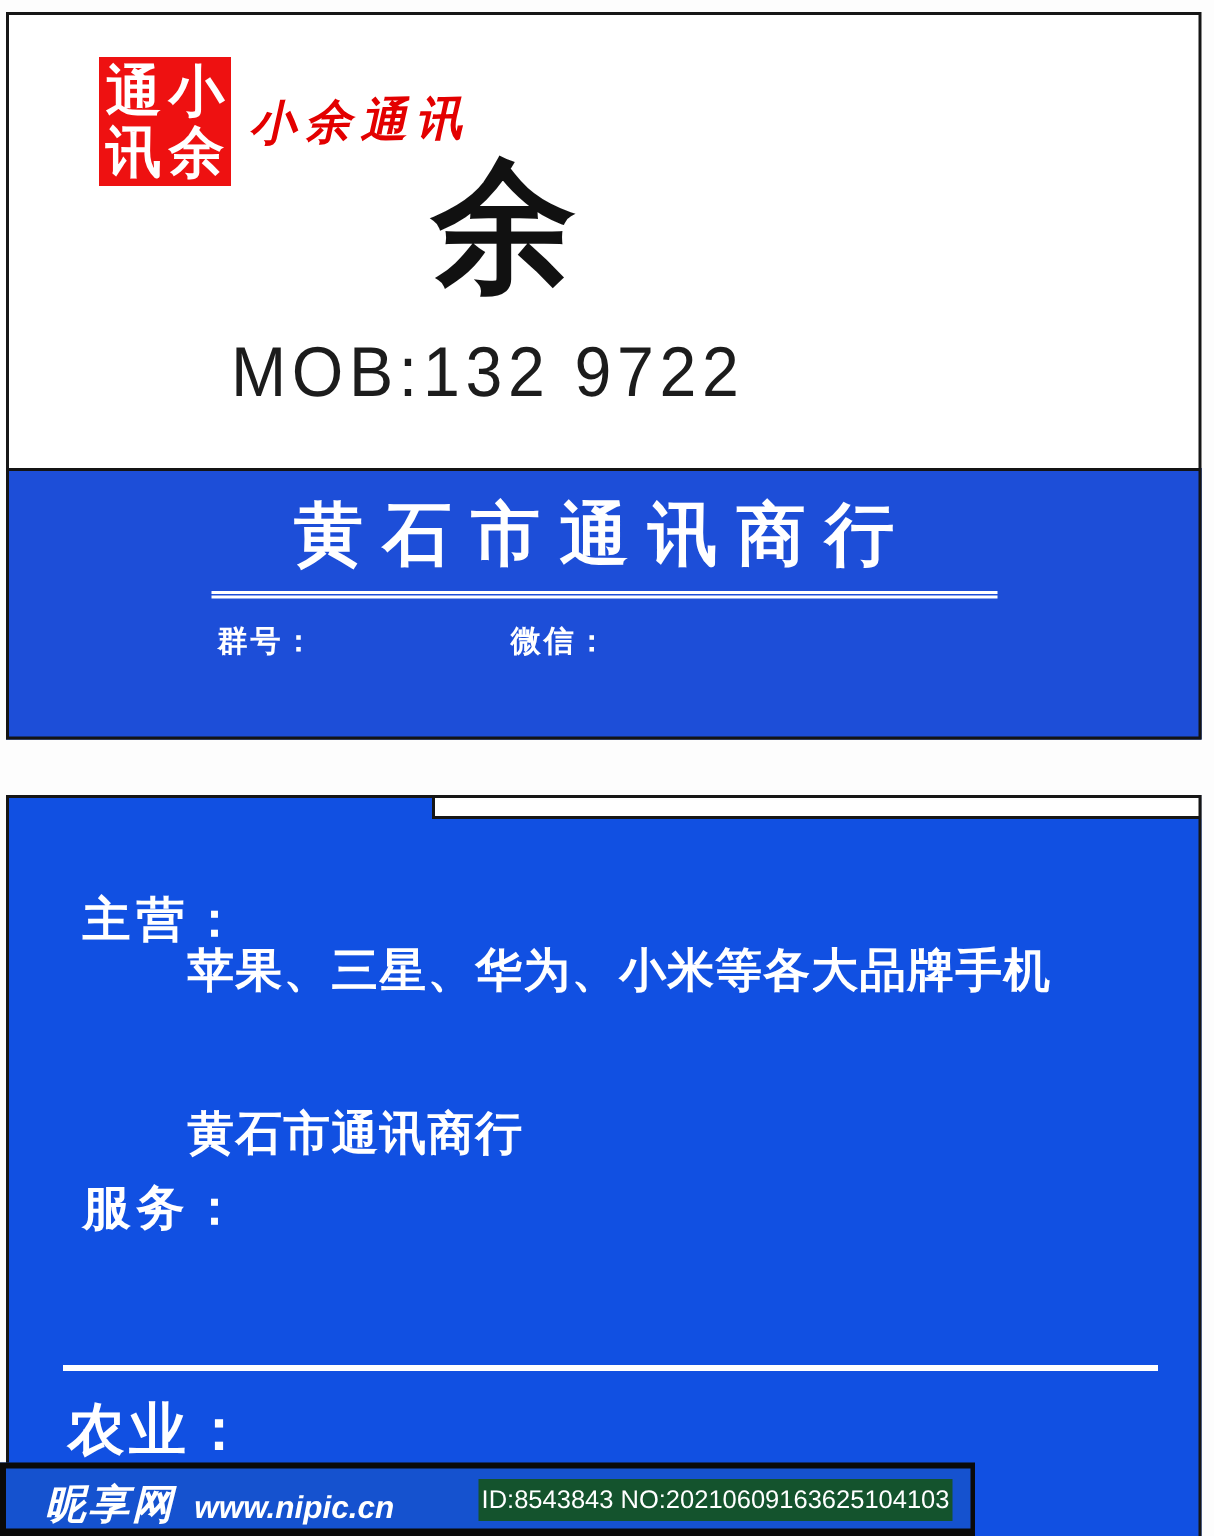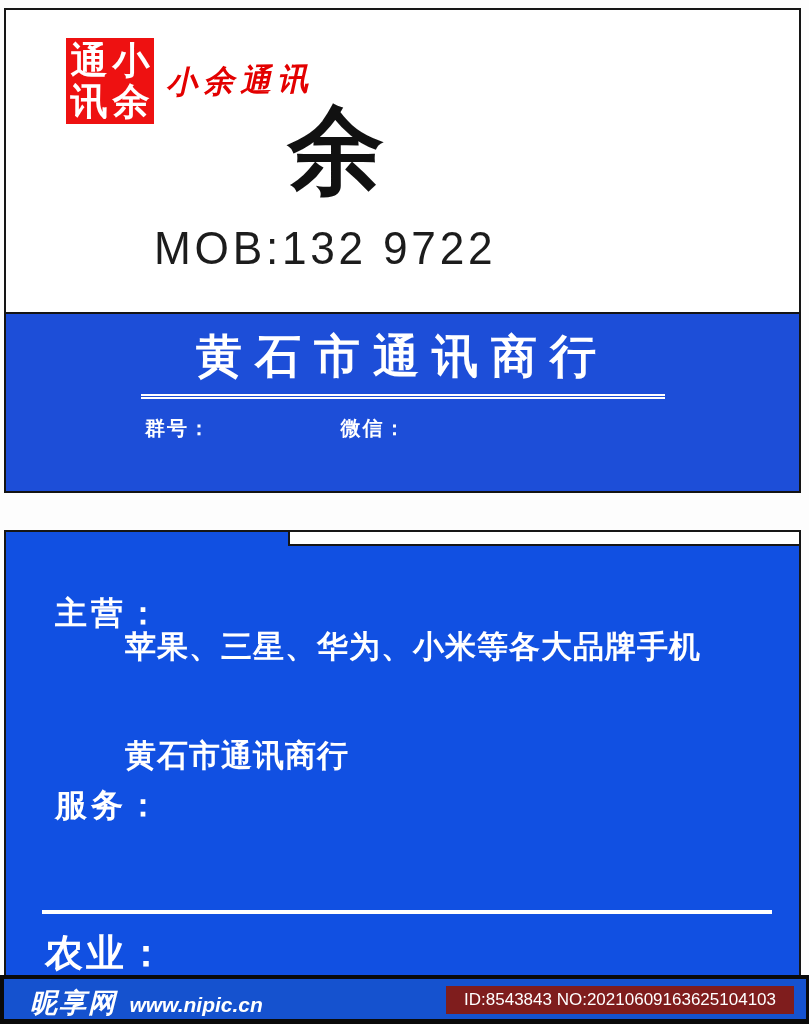--- a/index.html
+++ b/index.html
@@ -68,32 +68,32 @@
     position:absolute;left:119px;font-size:31px;font-weight:bold;letter-spacing:1px;white-space:nowrap;
   }
   .rule{
     position:absolute;left:36px;width:730px;top:378px;height:4px;background:#ffffff;
   }
   .bk-bottom{
     position:absolute;top:396px;font-size:38px;font-weight:bold;letter-spacing:3px;white-space:nowrap;
   }
   
   .wm-bar{
-    position:absolute;left:0;top:975px;width:809px;height:49px;box-sizing:border-box;
+    position:absolute;left:0;top:975px;width:650px;height:49px;box-sizing:border-box;
     background:#1552cf;border-top:4px solid #0a0a0a;border-bottom:5px solid #0a0a0a;
     border-left:4px solid #0a0a0a;border-right:3px solid #0a0a0a;
   }
   .wm-brand{
     position:absolute;left:26px;top:6px;color:#fff;font-style:italic;font-weight:bold;white-space:nowrap;
   }
   .wm-brand .site{font-size:27px;letter-spacing:2px;}
   .wm-brand .url{font-size:21px;margin-left:8px;}
   .wm-id{
-    position:absolute;right:12px;top:7px;background:#7f1d1d;color:#fff;
-    font-size:17px;padding:4px 18px;white-space:nowrap;
+    position:absolute;right:12px;top:7px;background:#14532d;color:#fff;
+    font-size:17px;padding:4px 2px;white-space:nowrap;
   }
 </style>
 </head>
 <body>
 
 <div class="card-front">
 
   <div class="logo-seal">
     <span>通</span>
     <span>小</span>

